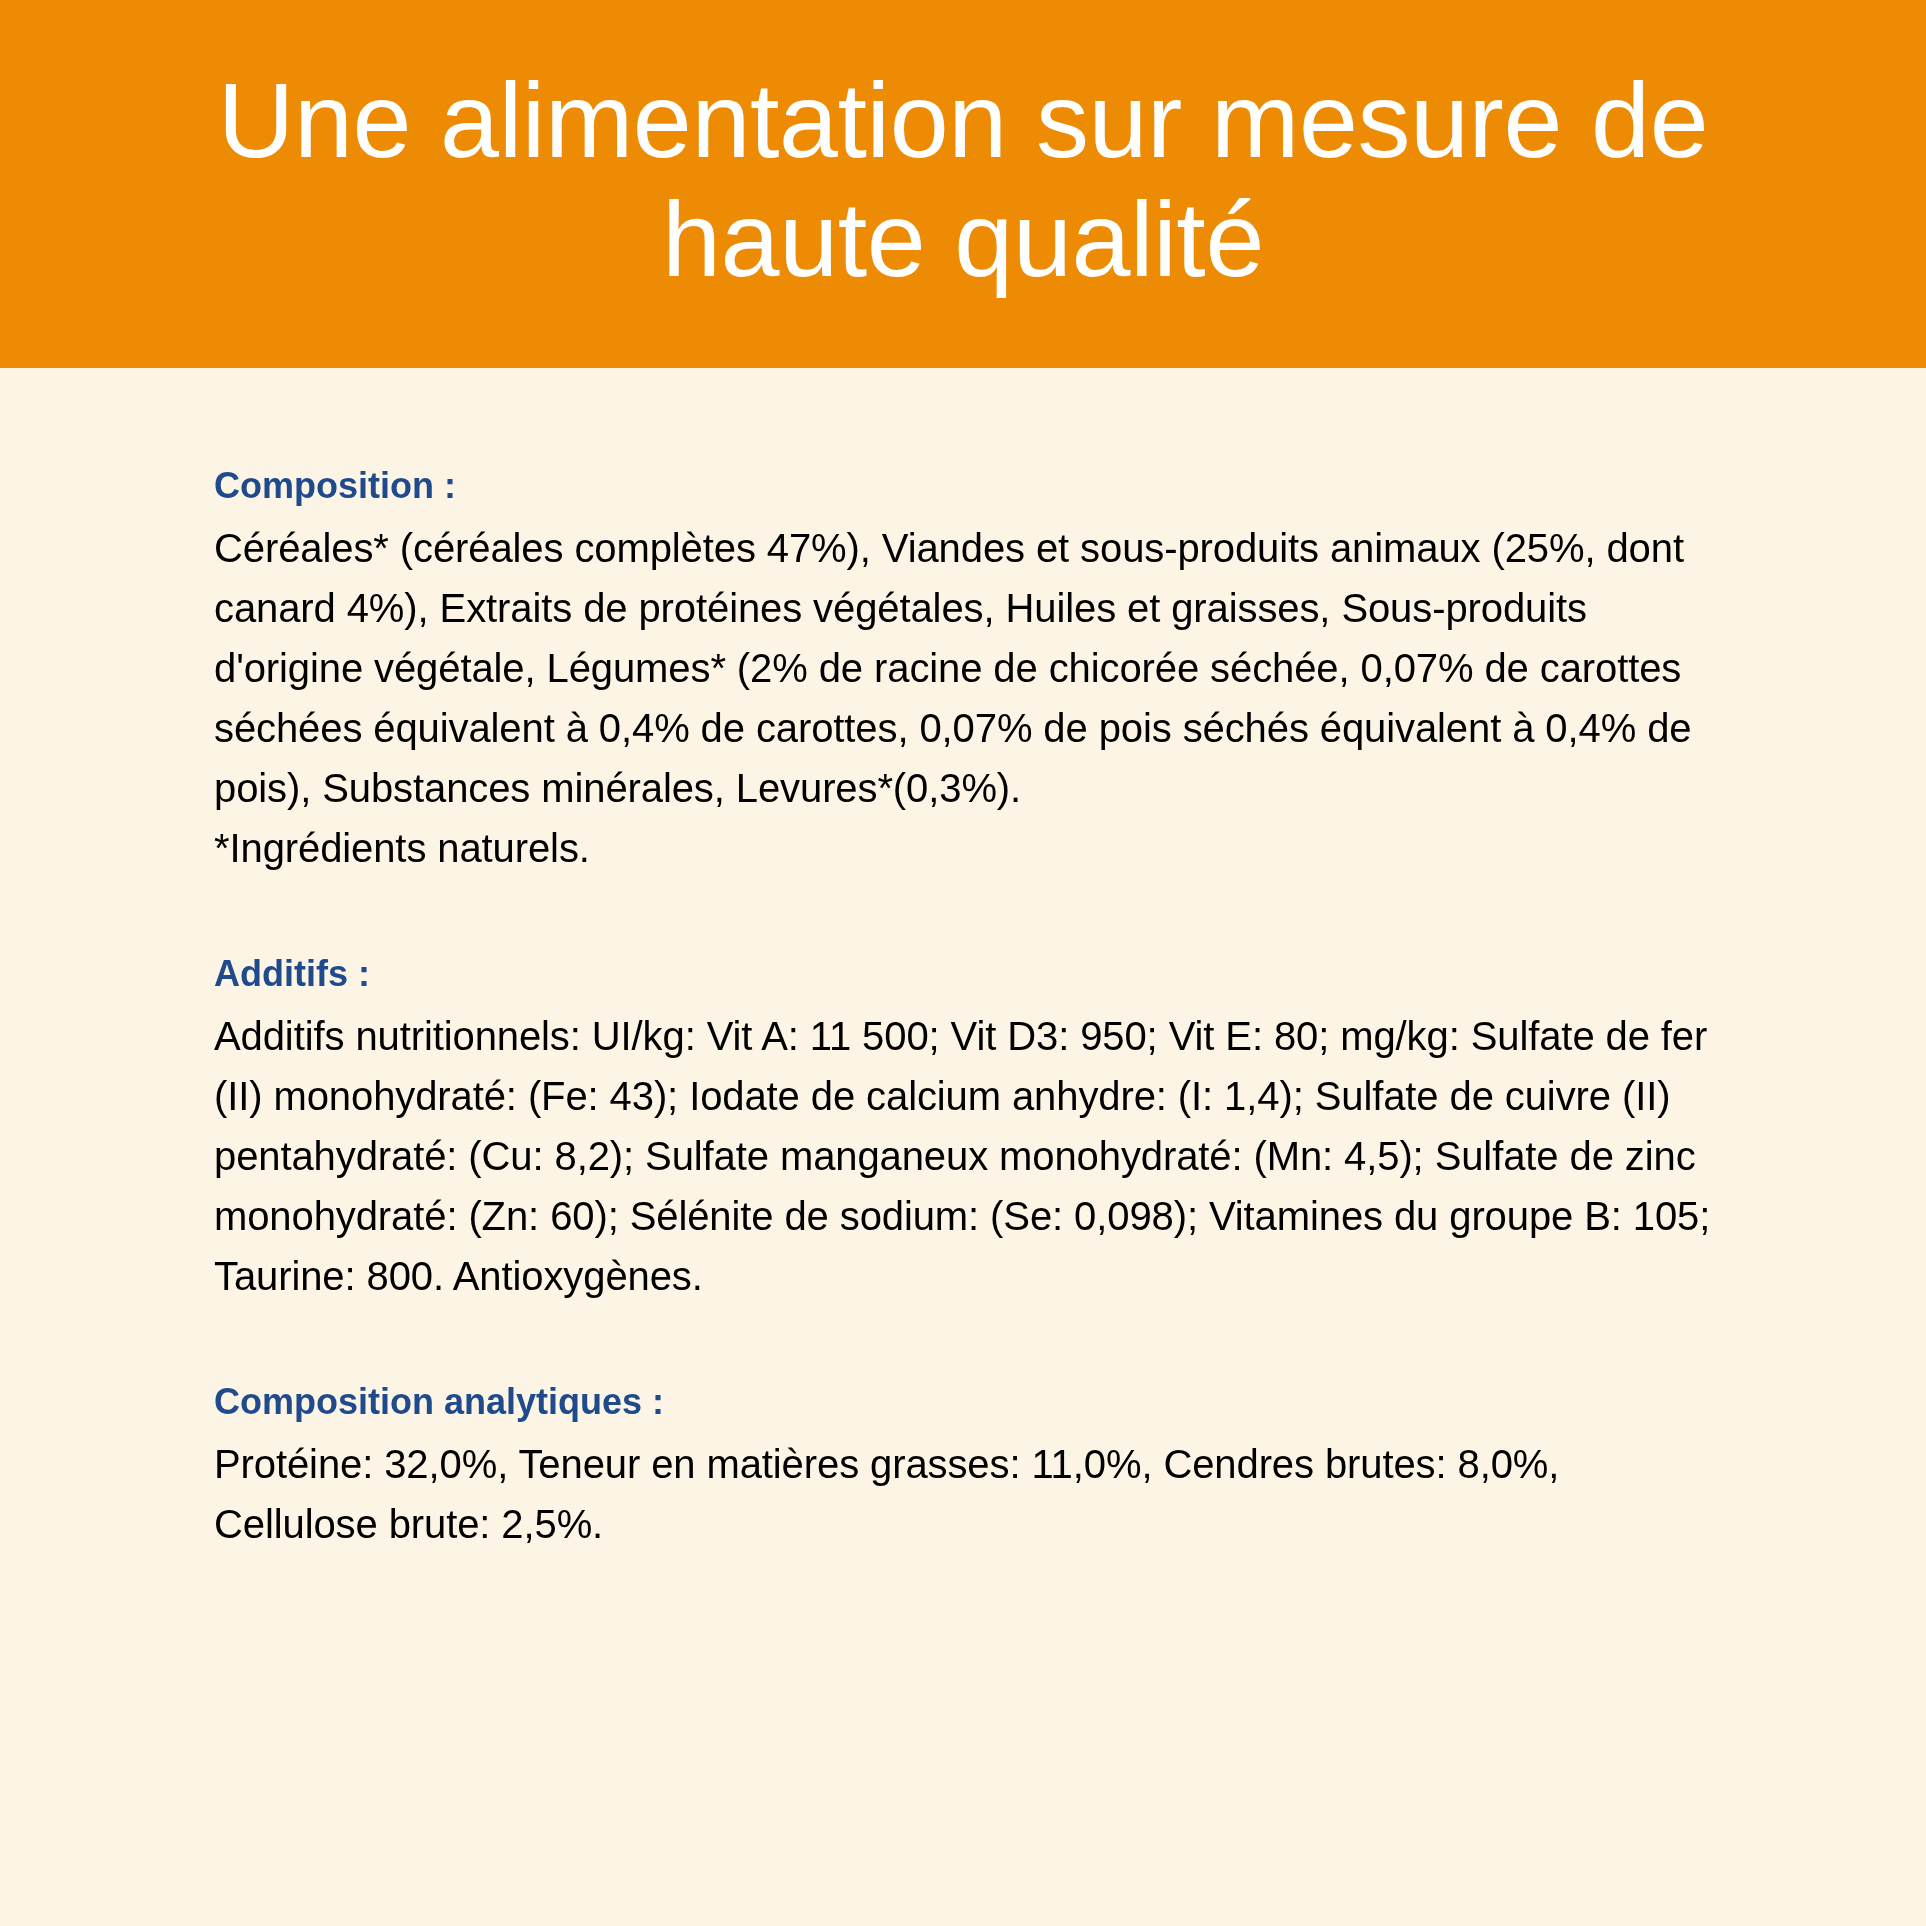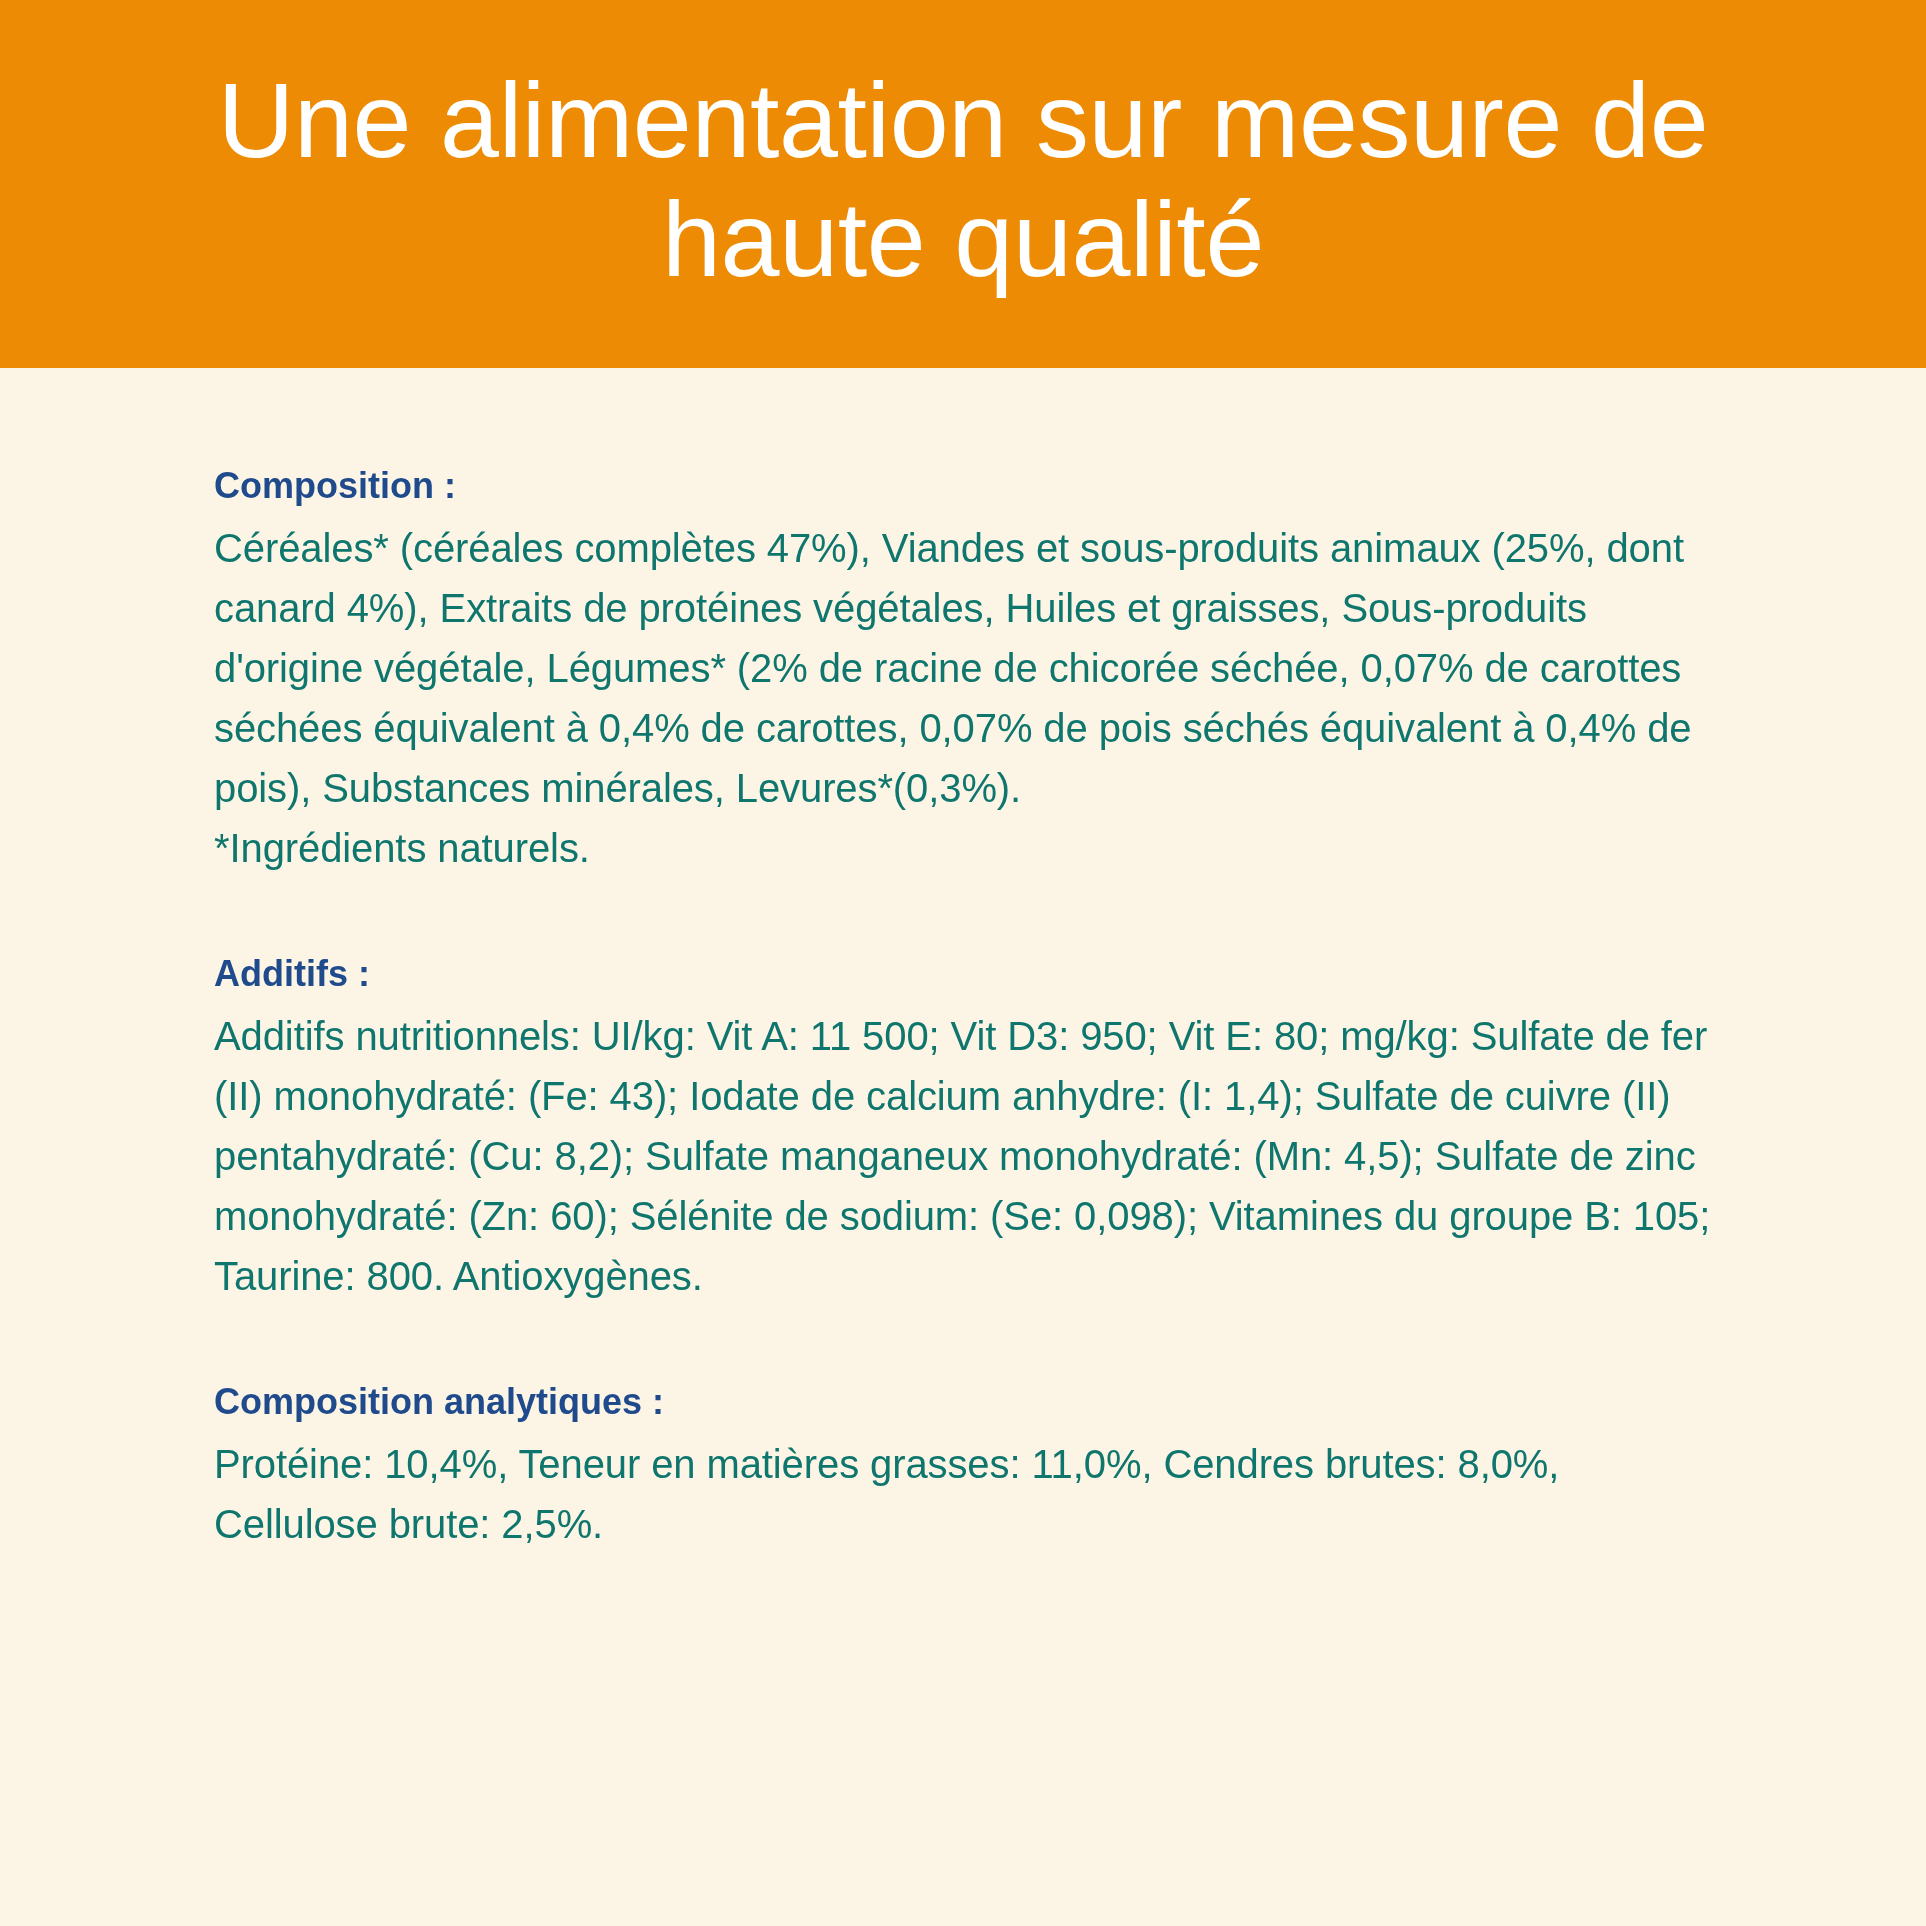--- a/index.html
+++ b/index.html
@@ -68,21 +68,21 @@
     color: #1F4A8C;
     font-family: "Liberation Sans", sans-serif;
     font-weight: bold;
     font-size: 36px;
     line-height: 1.2;
     letter-spacing: 0px;
   }
 
   .section-body {
     margin: 0;
-    color: #0f766e;
+    color: #000000;
     font-family: "Liberation Sans", sans-serif;
     font-weight: 400;
     font-size: 40px;
     line-height: 60px;
     letter-spacing: -0.1px;
     max-width: 1512px;
     white-space: pre-line;
   }
 </style>
 </head>
@@ -103,18 +103,18 @@
 *Ingrédients naturels.</p>
     </div>
 
     <div class="section">
       <div class="section-heading">Additifs :</div>
       <p class="section-body">Additifs nutritionnels: UI/kg: Vit A: 11 500; Vit D3: 950; Vit E: 80; mg/kg: Sulfate de fer (II) monohydraté: (Fe: 43); Iodate de calcium anhydre: (I: 1,4); Sulfate de cuivre (II) pentahydraté: (Cu: 8,2); Sulfate manganeux monohydraté: (Mn: 4,5); Sulfate de zinc monohydraté: (Zn: 60); Sélénite de sodium: (Se: 0,098); Vitamines du groupe B: 105; Taurine: 800. Antioxygènes.</p>
     </div>
 
     <div class="section">
       <div class="section-heading">Composition analytiques :</div>
-      <p class="section-body">Protéine: 10,4%, Teneur en matières grasses: 11,0%, Cendres brutes: 8,0%, Cellulose brute: 2,5%.</p>
+      <p class="section-body">Protéine: 32,0%, Teneur en matières grasses: 11,0%, Cendres brutes: 8,0%, Cellulose brute: 2,5%.</p>
     </div>
 
   </div>
 </div>
 
 
 </body></html>

